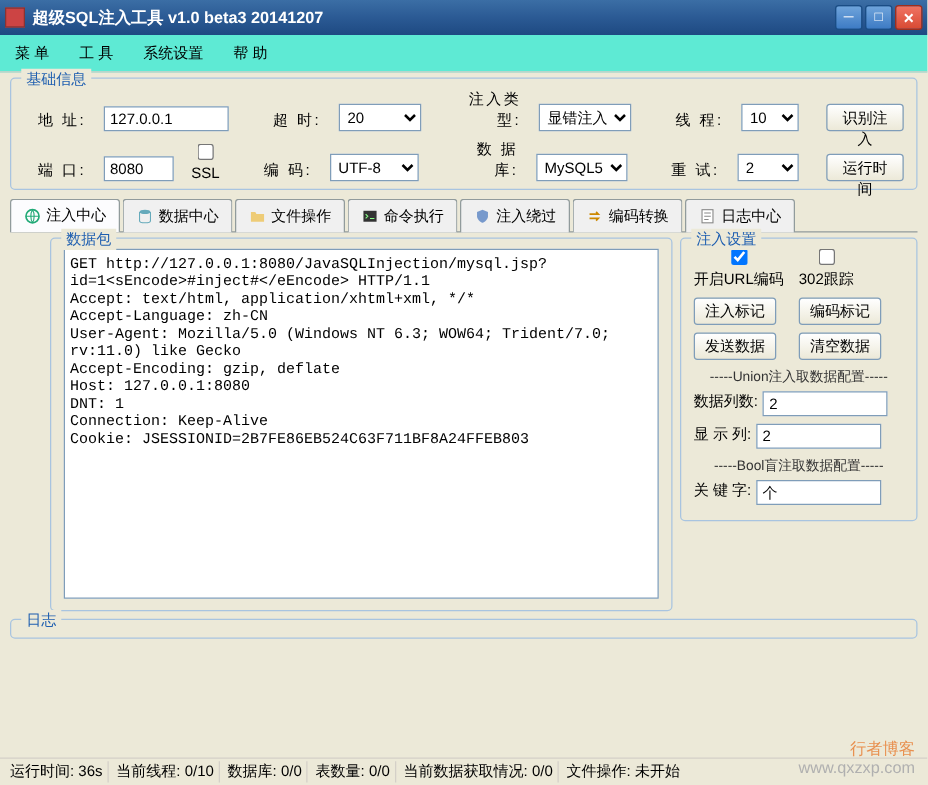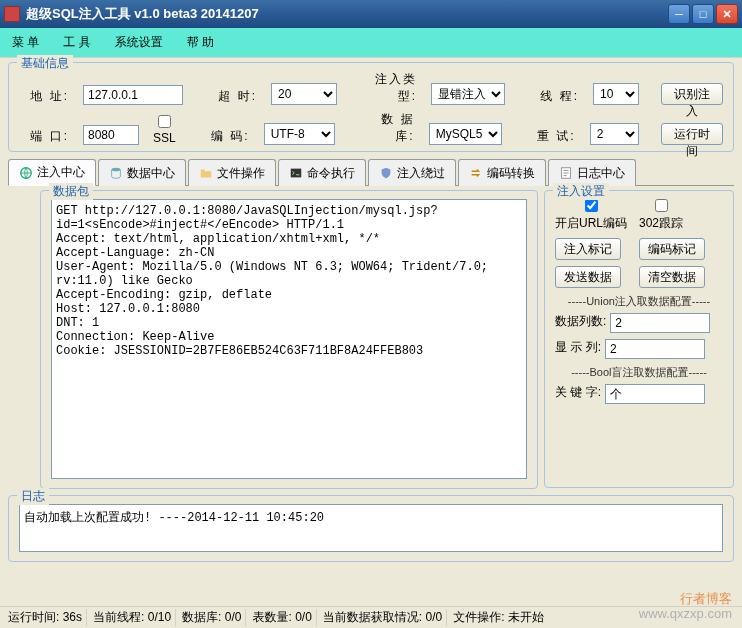--- a/index.html
+++ b/index.html
@@ -152,21 +152,21 @@
 Accept-Language: zh-CN
 User-Agent: Mozilla/5.0 (Windows NT 6.3; WOW64; Trident/7.0; rv:11.0) like Gecko
 Accept-Encoding: gzip, deflate
 Host: 127.0.0.1:8080
 DNT: 1
 Connection: Keep-Alive
 Cookie: JSESSIONID=2B7FE86EB524C63F711BF8A24FFEB803</textarea>
     </div>
   </div>
   <div class="right-pane">
-    <div class="fieldset" style="height:298px">
+    <div class="fieldset" style="height:227px">
       <div class="fieldset-legend">注入设置</div>
       <div class="settings-row">
         <label class="chk">
               <input type="checkbox" checked="" style="">
               <span>开启URL编码</span>
             </label>
         <label class="chk" style="margin-left:8px">
               <input type="checkbox" style="">
               <span>302跟踪</span>
             </label>
@@ -192,21 +192,20 @@
       <div class="settings-row">
         <span>关 键 字:</span>
         <input type="text" style="width: 100px;" value="个">
       </div>
     </div>
   </div>
 </div>
 
 <div class="fieldset">
   <div class="fieldset-legend">日志</div>
-  <textarea class="log-box" style="">自动加载上次配置成功! ----2014-12-11 10:45:20</textarea>
 </div>
 
 </div>
 
 <div class="statusbar">
   <span class="status-seg"><span>运行时间:</span> <span>36s</span></span>
   <span class="status-seg"><span>当前线程:</span> <span>0/10</span></span>
   <span class="status-seg"><span>数据库:</span> <span>0/0</span></span>
   <span class="status-seg"><span>表数量:</span> <span>0/0</span></span>
   <span class="status-seg"><span>当前数据获取情况:</span> <span>0/0</span></span>

